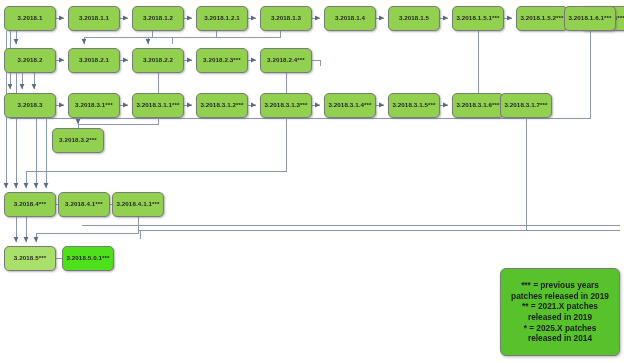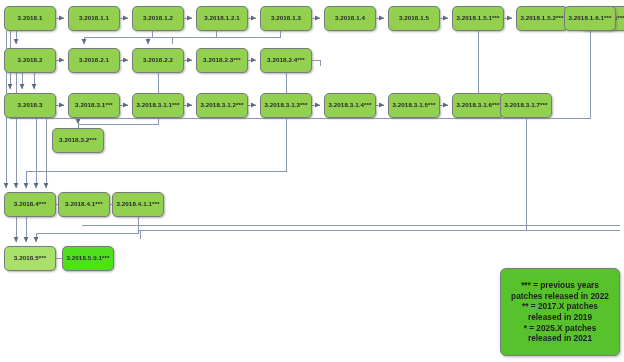--- a/index.html
+++ b/index.html
@@ -178,20 +178,20 @@
       <div class="node" style="left: 58px; top: 192px; width: 52px; height: 25px;">3.2018.4.1***</div>
       <div class="node" style="left: 112px; top: 192px; width: 52px; height: 25px;">3.2018.4.1.1***</div>
       <div class="node pale" style="left: 4px; top: 246px; width: 52px; height: 25px;">3.2018.5***</div>
       <div class="node bright" style="left: 62px; top: 246px; width: 52px; height: 25px;">3.2018.5.0.1***</div>
       <div class="node" style="left: 564px; top: 6px; width: 52px; height: 25px;">3.2018.1.6.1***</div>
       <div class="node" style="left: 500px; top: 93px; width: 52px; height: 25px;">3.2018.3.1.7***</div>
     </div>
 
   <div class="legend" id="legend-box" style="left: 500px; top: 268px; width: 120px; height: 88px;">
       <span>*** = previous years</span>
-      <span>patches released in 2022</span>
-      <span>** = 2017.X patches</span>
+      <span>patches released in 2019</span>
+      <span>** = 2021.X patches</span>
       <span>released in 2019</span>
       <span>* = 2025.X patches</span>
-      <span>released in 2021</span>
+      <span>released in 2014</span>
     </div>
 
 </div>
 
 </body></html>

